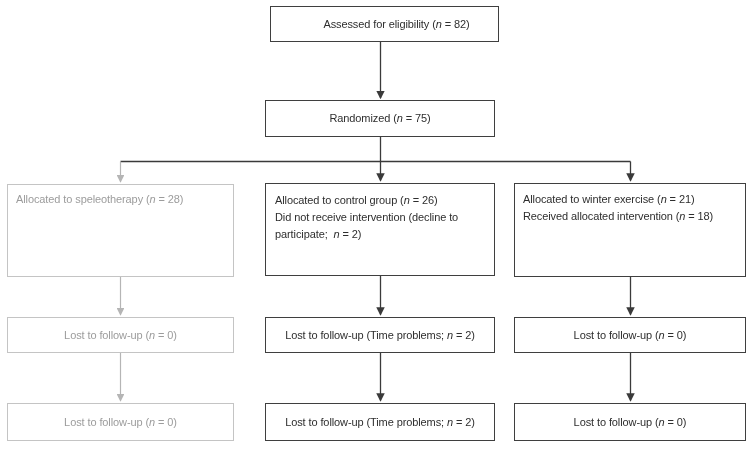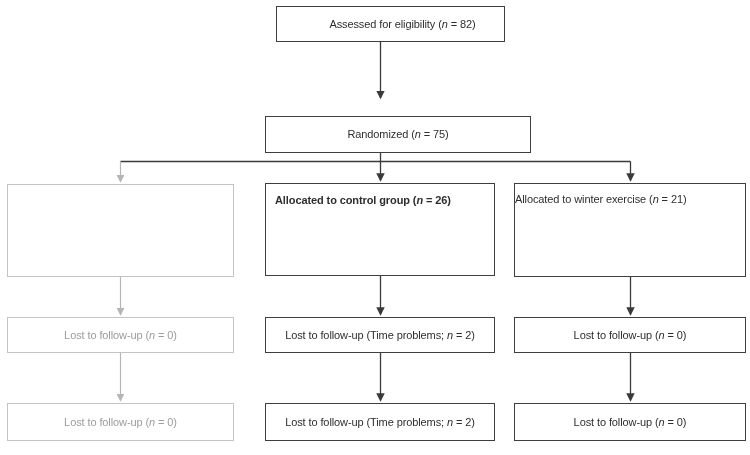--- a/index.html
+++ b/index.html
@@ -66,37 +66,40 @@
 
     <line x1="120.5" y1="277" x2="120.5" y2="314.5" style="stroke:var(--arrow-gray)" stroke-width="1.2" marker-end="url(#arrow-gray)"></line>
     <line x1="380.5" y1="276" x2="380.5" y2="314.5" style="stroke:var(--arrow-dark)" stroke-width="1.3" marker-end="url(#arrow-dark)"></line>
     <line x1="630.5" y1="277" x2="630.5" y2="314.5" style="stroke:var(--arrow-dark)" stroke-width="1.3" marker-end="url(#arrow-dark)"></line>
 
     <line x1="120.5" y1="353" x2="120.5" y2="400.5" style="stroke:var(--arrow-gray)" stroke-width="1.2" marker-end="url(#arrow-gray)"></line>
     <line x1="380.5" y1="353" x2="380.5" y2="400.5" style="stroke:var(--arrow-dark)" stroke-width="1.3" marker-end="url(#arrow-dark)"></line>
     <line x1="630.5" y1="353" x2="630.5" y2="400.5" style="stroke:var(--arrow-dark)" stroke-width="1.3" marker-end="url(#arrow-dark)"></line>
   </svg>
 
-  <div class="box center" style="left:276px;top:6px;width:229px;height:36px;padding-left:24px;">
+  <div class="box center" style="left:270px;top:6px;width:229px;height:36px;padding-left:24px;">
     <span class="nvar">Assessed for eligibility (<i>n</i> = 82)</span>
   </div>
 
-  <div class="box center" style="left:265px;top:116px;width:266px;height:37px;">
+  <div class="box center" style="left:265px;top:100px;width:230px;height:37px;">
     <span class="nvar">Randomized (<i>n</i> = 75)</span>
   </div>
 
   <div class="box gray leftalign" style="left:7px;top:184px;width:227px;height:93px;">
+    <div class="line nvar">Allocated to speleotherapy (<i>n</i> = 28)</div>
   </div>
 
-  <div class="box leftalign" style="left:265px;top:183px;width:230px;height:93px;padding:8px 9px;font-weight:bold;">
+  <div class="box leftalign" style="left:265px;top:183px;width:230px;height:93px;padding:8px 9px;">
     <div class="line nvar">Allocated to control group (<i>n</i> = 26)</div>
+    <div class="line nvar">Did not receive intervention (decline to participate;  <i>n</i> = 2)</div>
   </div>
 
-  <div class="box leftalign" style="left:514px;top:183px;width:232px;height:94px;padding:7px 0;">
+  <div class="box leftalign" style="left:514px;top:183px;width:232px;height:94px;padding:7px 8px;">
     <div class="line nvar">Allocated to winter exercise (<i>n</i> = 21)</div>
+    <div class="line nvar">Received allocated intervention (<i>n</i> = 18)</div>
   </div>
 
   <div class="box gray center" style="left:7px;top:317px;width:227px;height:36px;">
     <span class="nvar">Lost to follow-up (<i>n</i> = 0)</span>
   </div>
   <div class="box center" style="left:265px;top:317px;width:230px;height:36px;">
     <span class="nvar">Lost to follow-up (Time problems; <i>n</i> = 2)</span>
   </div>
   <div class="box center" style="left:514px;top:317px;width:232px;height:36px;">
     <span class="nvar">Lost to follow-up (<i>n</i> = 0)</span>

